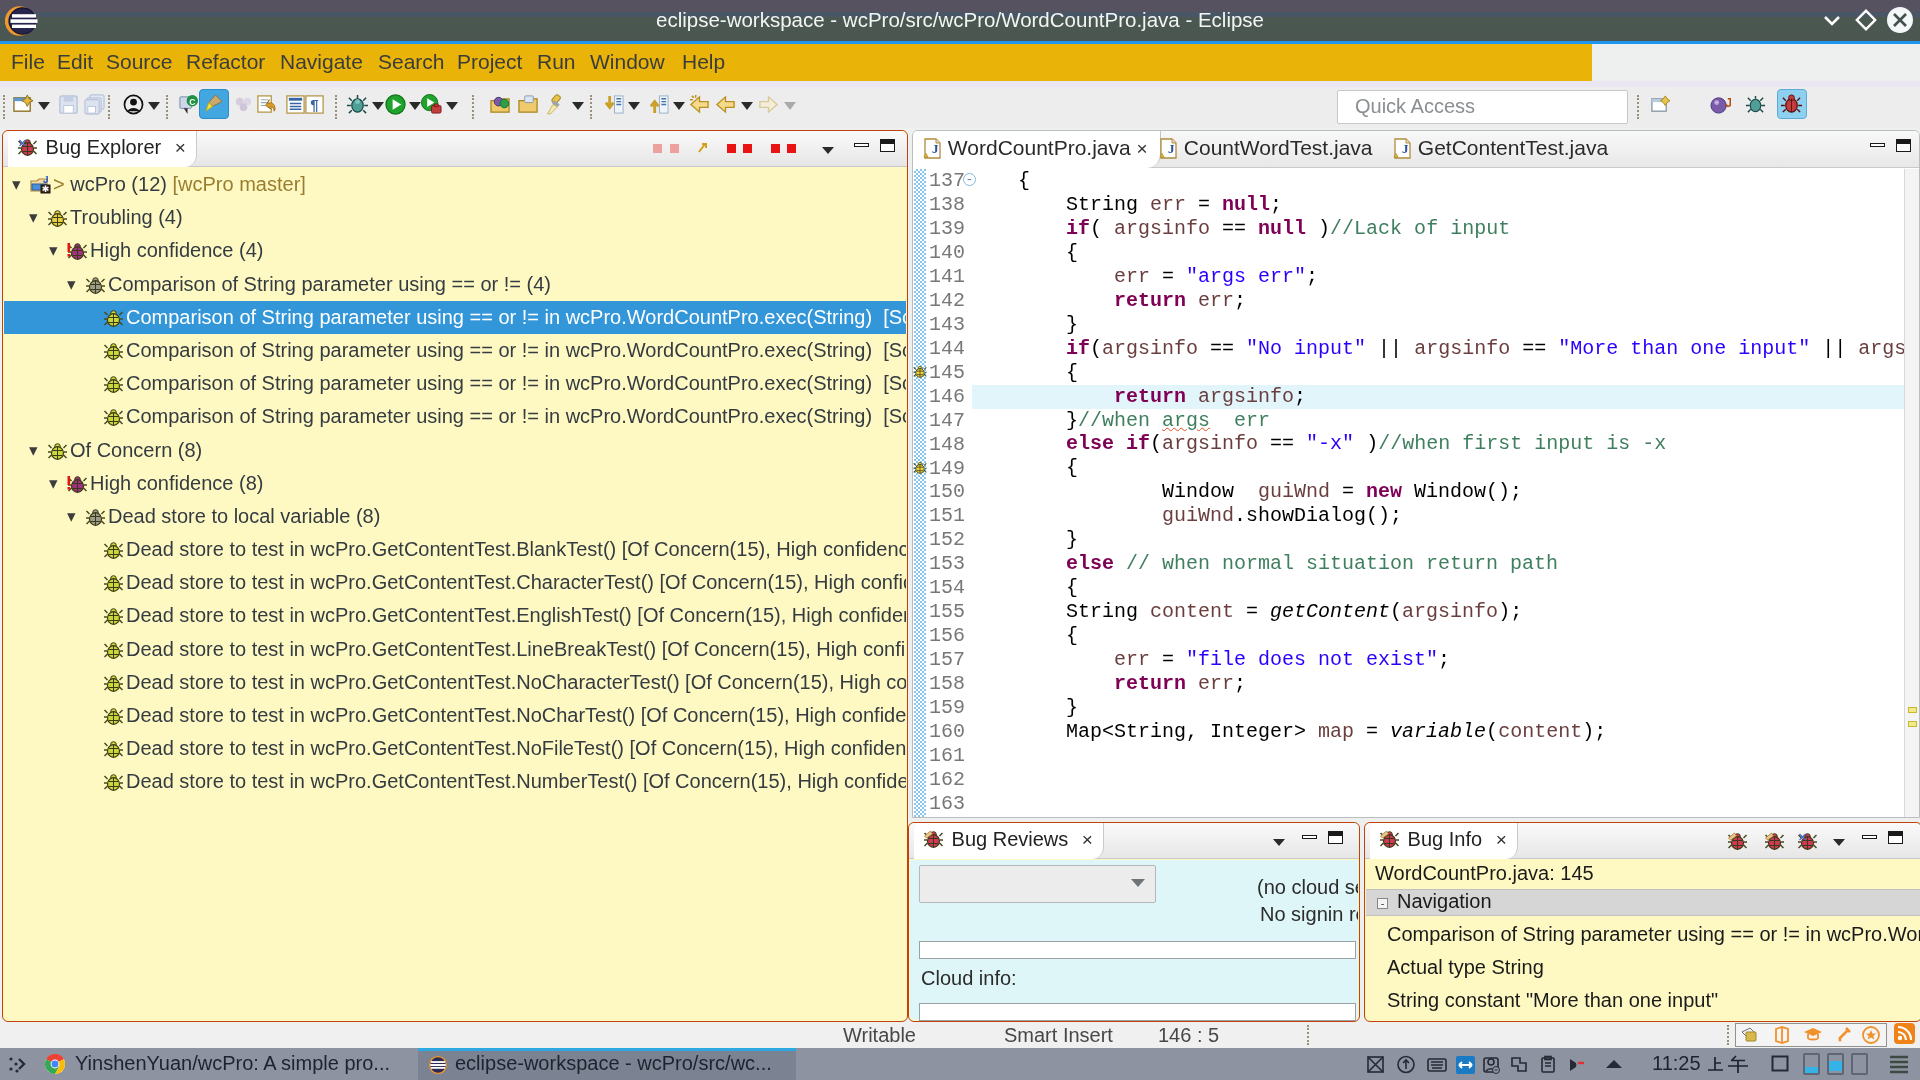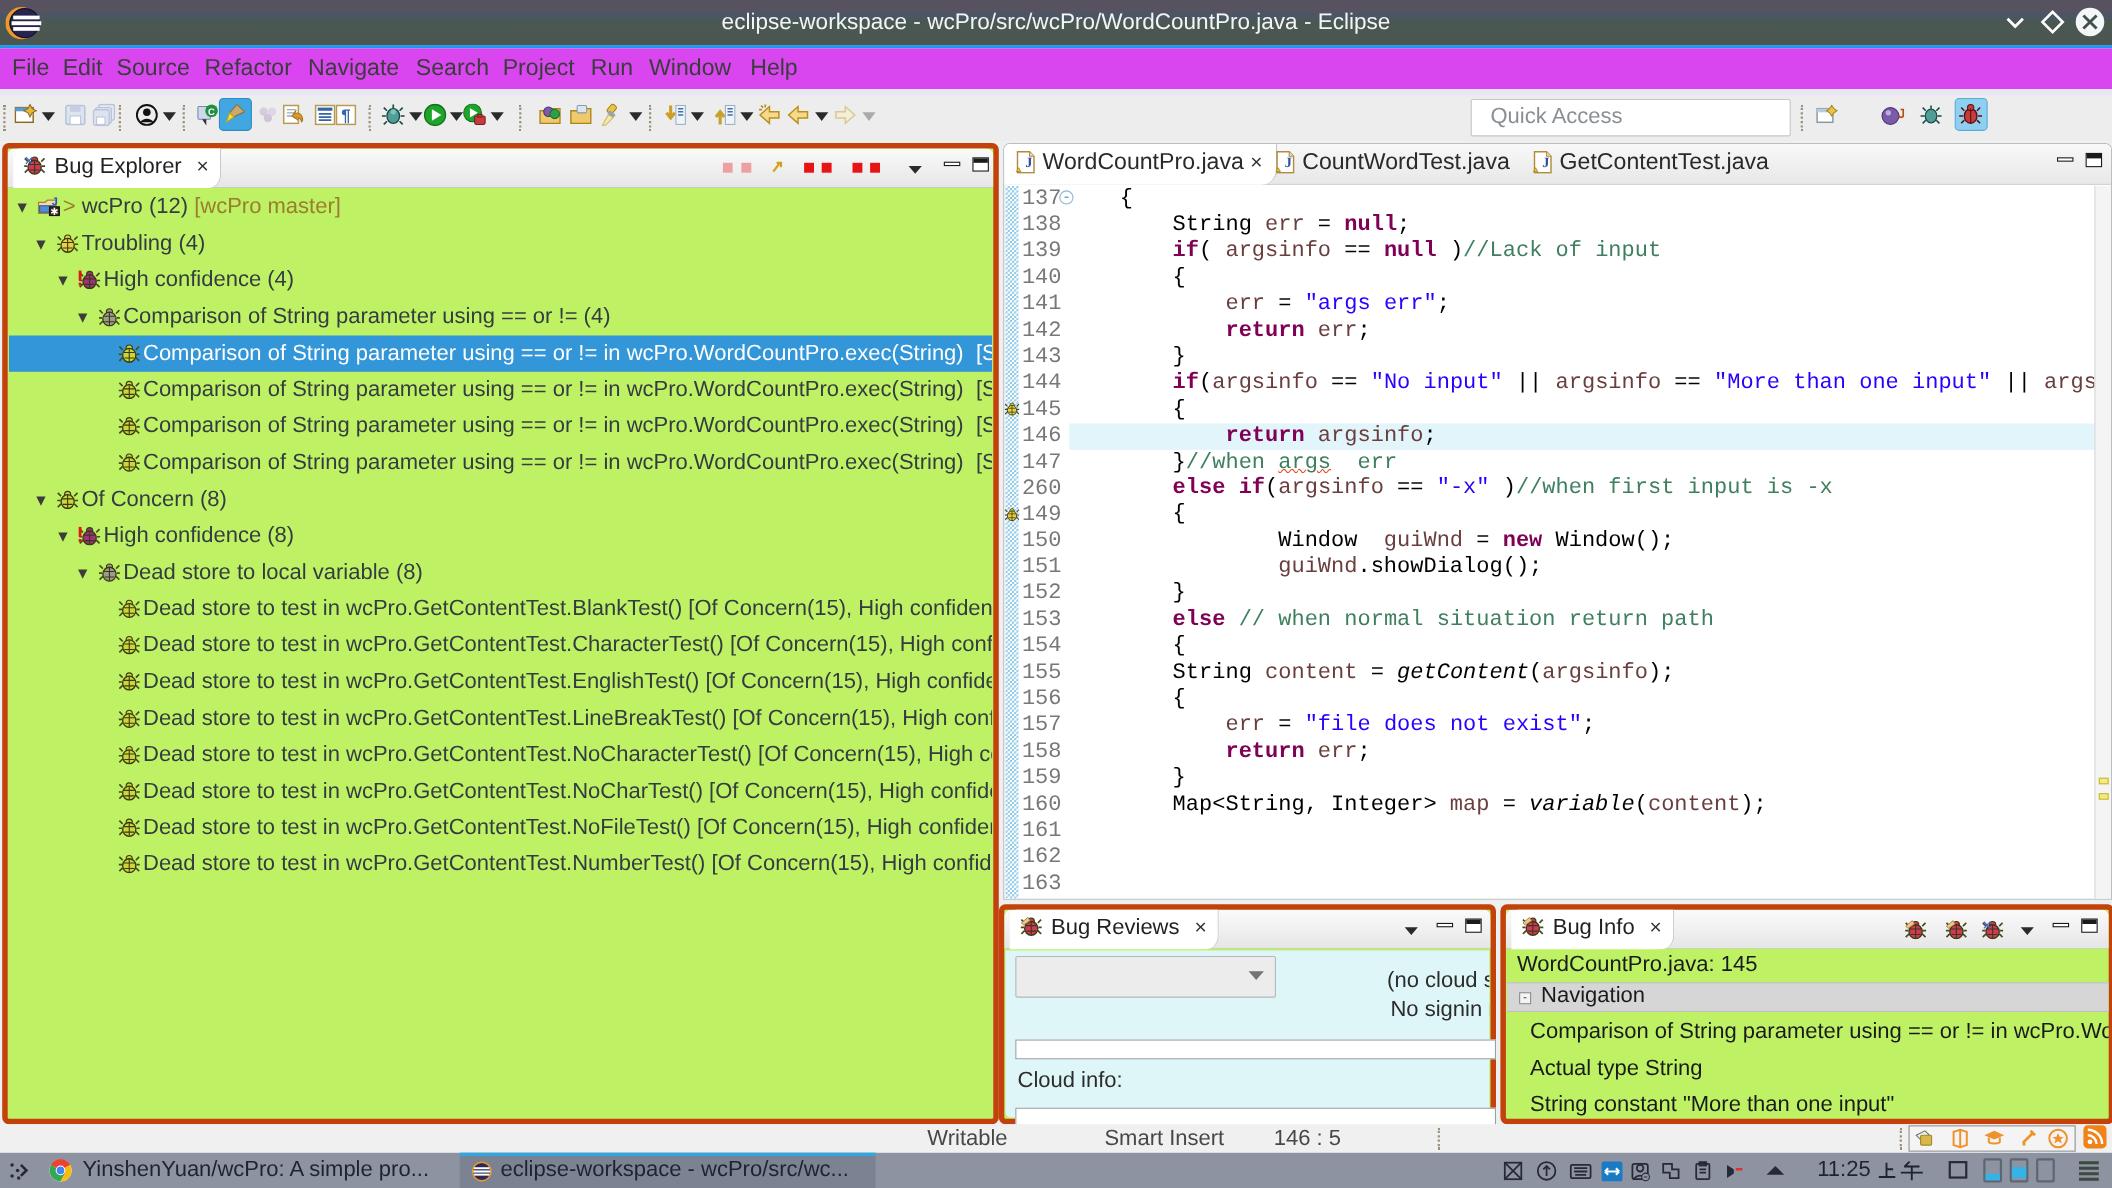--- a/index.html
+++ b/index.html
@@ -3,32 +3,32 @@
 *{margin:0;padding:0;box-sizing:border-box}
 html,body{width:1920px;height:1080px;overflow:hidden;font-family:"Liberation Sans",sans-serif}
 body{position:relative;background:#eef0f0}
 .abs{position:absolute}
 
 #titlebar{position:absolute;left:0;top:0;width:1920px;height:41px;
  background:linear-gradient(#57525f 0,#57525f 12px,#495666 12px,#495666 17px,#4b5751 17px,#4a564f 41px)}
 #bluebar{position:absolute;left:0;top:41px;width:1920px;height:3px;background:#1e95ee}
 #wintitle{position:absolute;top:8px;left:0;width:1920px;text-align:center;color:#f2f5f5;font-size:20.5px}
 
-#menubar{position:absolute;left:0;top:44px;width:1920px;height:37px;background:#d946ef;color:#3a3d3c;font-size:21px}
+#menubar{position:absolute;left:0;top:44px;width:1592px;height:37px;background:#eab308;color:#3a3d3c;font-size:21px}
 #menubar span{position:absolute;top:6px}
 
 #mtstrip{position:absolute;left:0;top:81px;width:1920px;height:6px;background:#e9e6f2}
 #toolbar{position:absolute;left:0;top:87px;width:1920px;height:41px;background:#ededed}
 .grip{position:absolute;top:8px;width:2px;height:24px;border-left:2px dotted #9a9078}
 .tbtn{position:absolute;top:7px;width:21px;height:21px}
 .darr{position:absolute;top:15px;width:0;height:0;border-left:6px solid transparent;border-right:6px solid transparent;border-top:8px solid #2a2a2a}
 .darr.dis{border-top-color:#aaa}
 #qa{position:absolute;left:1337px;top:3px;width:291px;height:34px;background:#fff;border:1px solid #c4c8ca;border-radius:2px;color:#8a8f93;font-size:20px;padding:4px 0 0 17px}
 
-.panel{position:absolute;background:#bef264;border:5px solid #c2410c;border-radius:6px}
+.panel{position:absolute;background:#fef9c3;border:1px solid #c2410c;border-radius:6px}
 .phead{position:absolute;left:0;top:0;right:0;height:36px;background:linear-gradient(#fafafa,#e6e6e6);border-bottom:1px solid #c6cacc;border-radius:6px 6px 0 0}
 .ptab{position:absolute;left:5px;top:0;height:36px;background:#fff;border-right:1px solid #c6cacc;border-radius:6px 0 12px 0;padding:5px 10px 0 9px;font-size:20px;color:#222;white-space:nowrap}
 .ptab .x{color:#333;font-size:19px;margin-left:8px}
 .pmin{position:absolute;top:12px;width:15px;height:4px;border:1.5px solid #1a1a1a;background:#fff}
 .pmax{position:absolute;top:8px;width:15px;height:13px;border:1.5px solid #1a1a1a;background:#fff}
 .pmax::before{content:"";display:block;height:4px;background:#1a1a1a}
 
 #bugexp{left:2px;top:130px;width:906px;height:892px}
 #tree{position:absolute;left:1px;top:37px;right:1px;bottom:1px;overflow:hidden;font-size:20px;color:#343b41}
 .trow{height:33.2px;line-height:33.2px;white-space:nowrap;overflow:hidden;position:relative}
@@ -363,21 +363,21 @@
 <div>138</div>
 <div>139</div>
 <div>140</div>
 <div>141</div>
 <div>142</div>
 <div>143</div>
 <div>144</div>
 <div>145</div>
 <div>146</div>
 <div>147</div>
-<div>260</div>
+<div>148</div>
 <div>149</div>
 <div>150</div>
 <div>151</div>
 <div>152</div>
 <div>153</div>
 <div>154</div>
 <div>155</div>
 <div>156</div>
 <div>157</div>
 <div>158</div>

